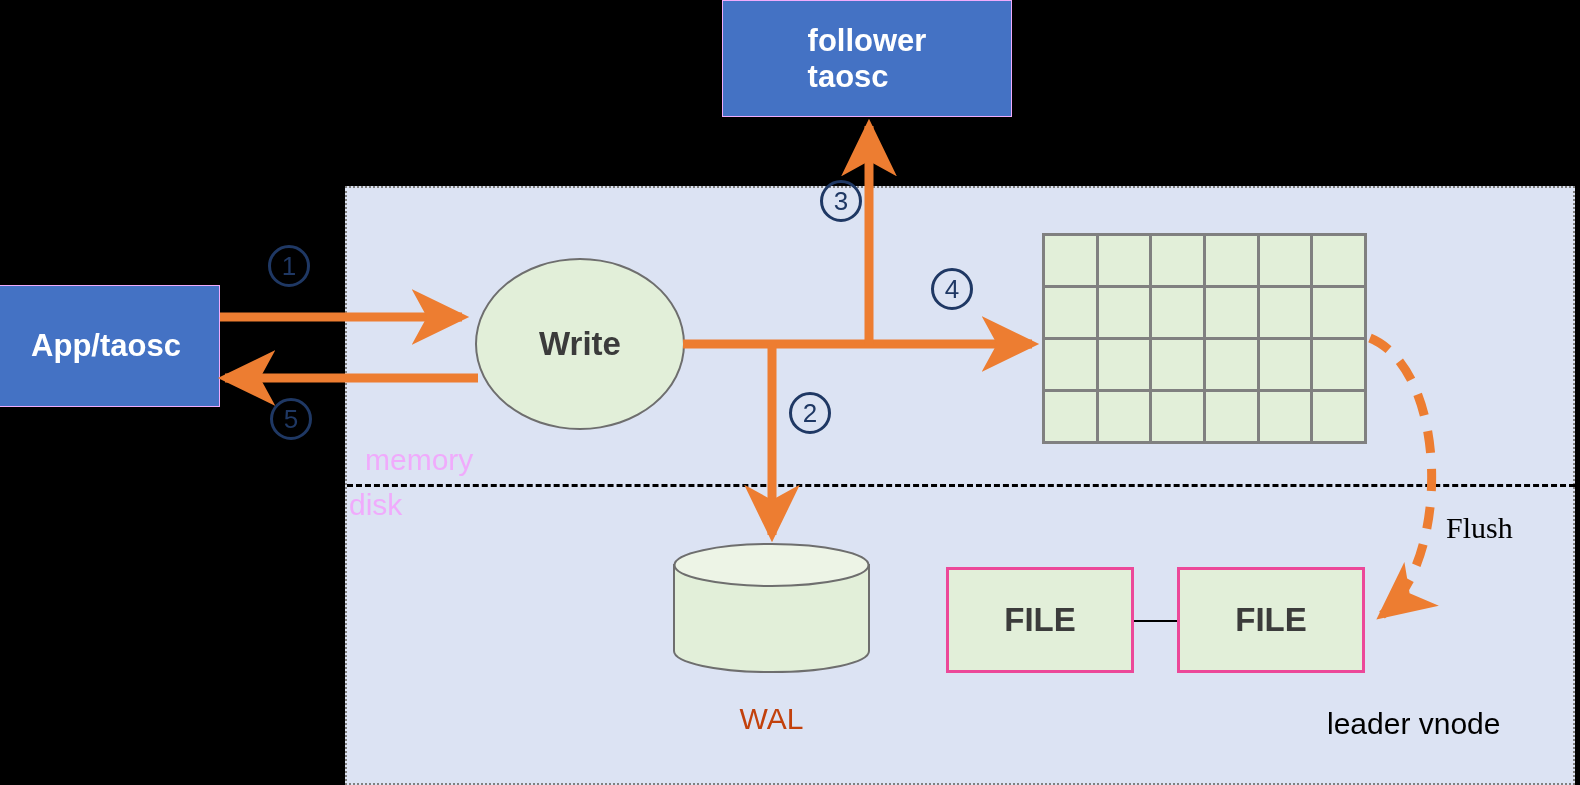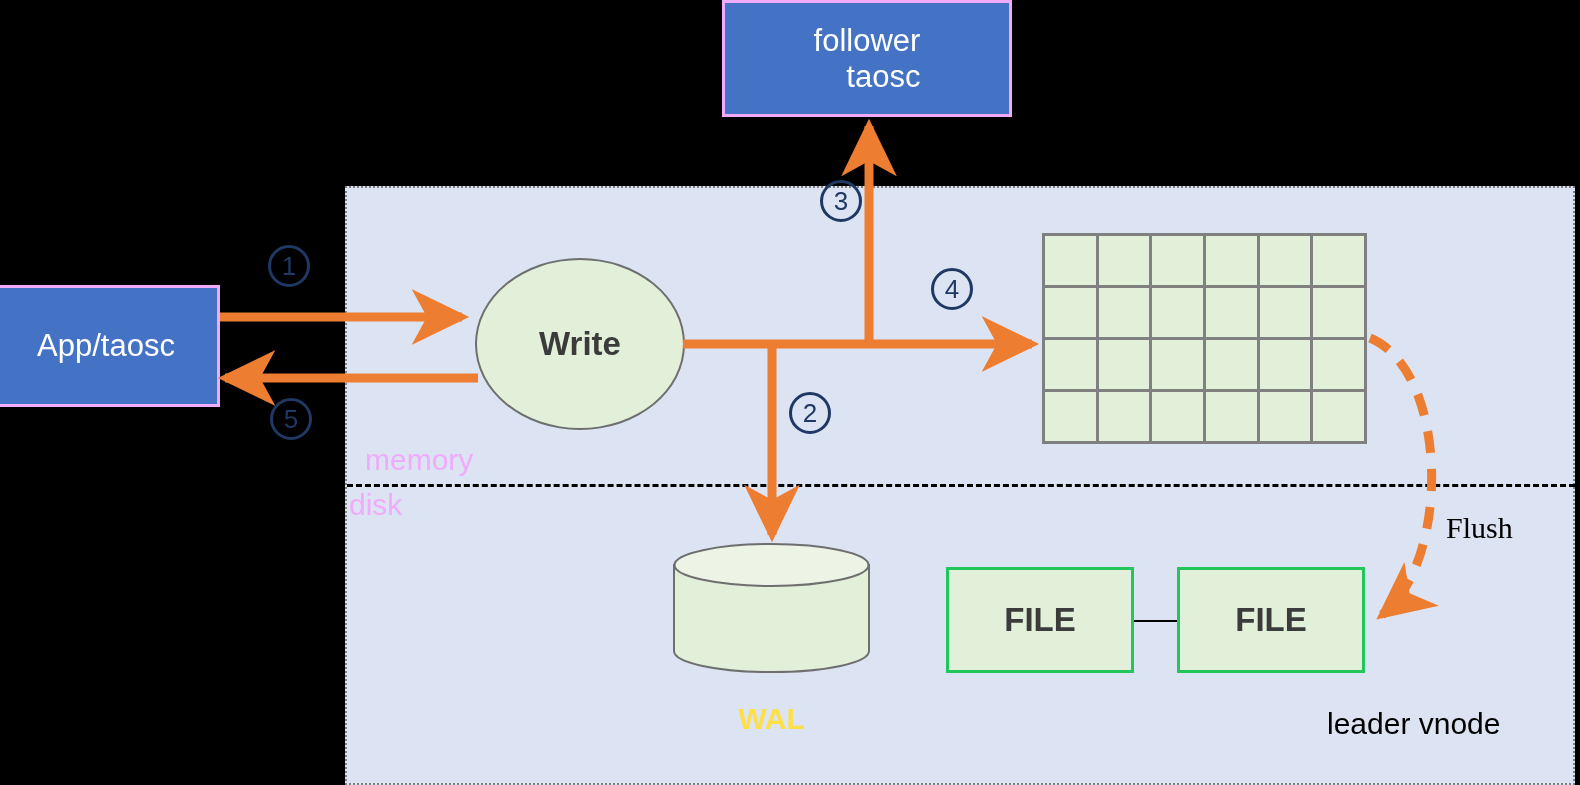--- a/index.html
+++ b/index.html
@@ -43,28 +43,28 @@
     color: #f0abfc;
     white-space: nowrap;
   }
   #memory-label { left: 365px; top: 443px; }
   #disk-label   { left: 349px; top: 488px; }
 
   
   .blue-box {
     position: absolute;
     background: #4472C4;
-    border: 3px solid #f0abfc;
+    border: 1px solid #f0abfc;
     box-sizing: border-box;
     display: flex;
     align-items: center;
     justify-content: center;
     color: #FFFFFF;
-    font-weight: normal;
-    text-align: right;
+    font-weight: bold;
+    text-align: left;
     line-height: 1.15;
   }
   #app-taosc-box {
     left: -8px;
     top: 285px;
     width: 228px;
     height: 122px;
     font-size: 31px;
   }
   #follower-vnode-box {
@@ -119,29 +119,28 @@
     width: 197px;
     height: 130px;
   }
   #wal-label {
     position: absolute;
     left: 673px;
     top: 702px;
     width: 197px;
     text-align: center;
     font-size: 30px;
-    color: #fde047;
-    font-weight: bold;
+    color: #c2410c;
   }
 
   
   .file-box {
     position: absolute;
     background: #E2EFD9;
-    border: 3px solid #22c55e;
+    border: 3px solid #ec4899;
     box-sizing: border-box;
     display: flex;
     align-items: center;
     justify-content: center;
     font-size: 33px;
     font-weight: bold;
     color: #3B3B3B;
     top: 567px;
     height: 106px;
   }

